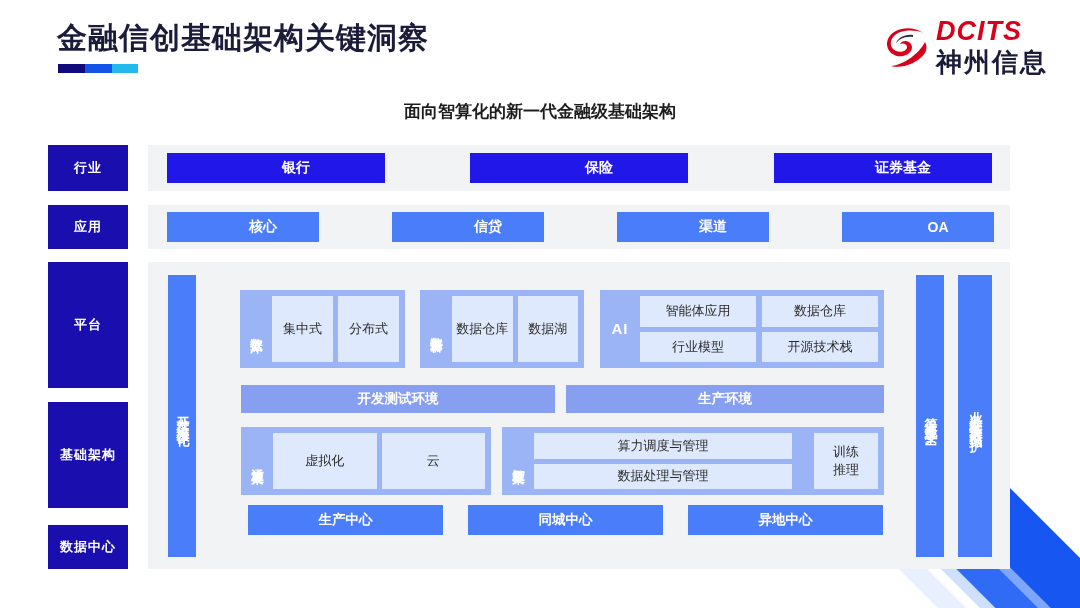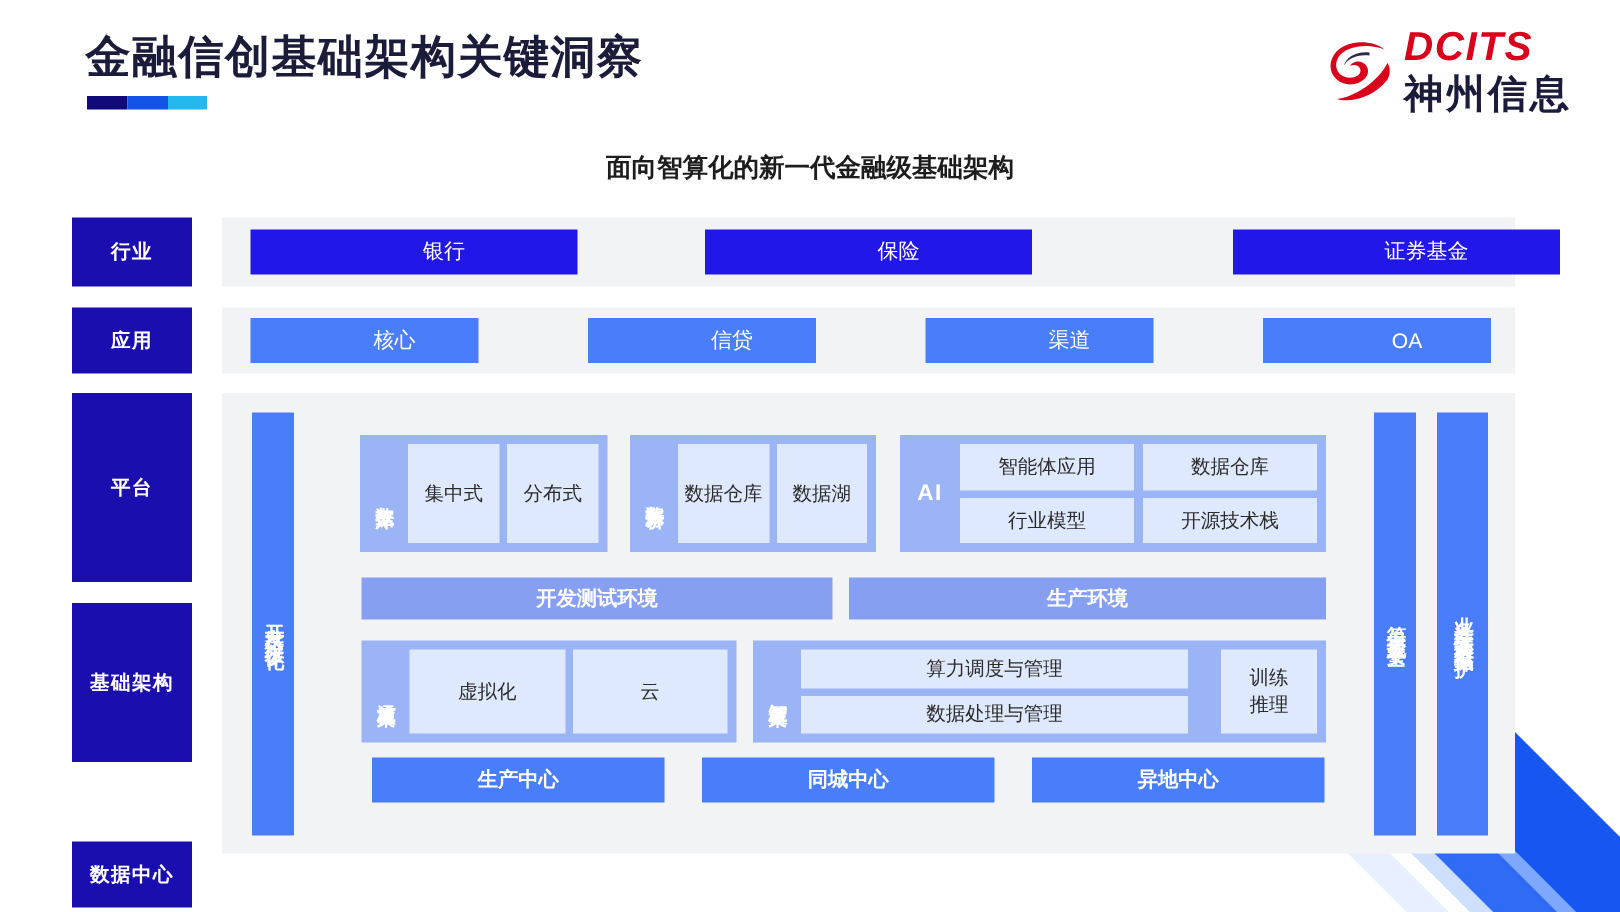--- a/index.html
+++ b/index.html
@@ -47,34 +47,34 @@
   
   .side-box {
     position:absolute; left:48px; width:80px;
     background:#1a0fae; color:#fff; font-size:13px; font-weight:bold;
     display:flex; align-items:center; justify-content:center; letter-spacing:1px;
   }
   .sb-industry { top:145px; height:46px; }
   .sb-app      { top:205px; height:44px; }
   .sb-plat     { top:262px; height:126px; }
   .sb-infra    { top:402px; height:106px; }
-  .sb-dc       { top:525px; height:44px;margin-top:36px; }
+  .sb-dc       { top:525px; height:44px; }
 
   
   .panel { position:absolute; background:#f2f3f5; }
   .p-industry { left:148px; top:145px; width:862px; height:46px; }
   .p-app      { left:148px; top:205px; width:862px; height:44px; }
   .p-main     { left:148px; top:262px; width:862px; height:307px; }
 
   
-  .blk { display:flex; align-items:center; justify-content:center; color:#fff; font-weight:normal;padding-left:40px; }
+  .blk { display:flex; align-items:center; justify-content:center; color:#fff; font-weight:bold;padding-left:40px; }
   .row-industry { position:absolute; top:153px; height:30px; background:#2117e8; font-size:14px; }
   .ind0 { left:167px; width:218px; }
   .ind1 { left:470px; width:218px; }
-  .ind2 { left:774px; width:218px;margin-left:48px; }
+  .ind2 { left:774px; width:218px; }
 
   .row-app { position:absolute; top:212px; height:30px; background:#4a7dfa; font-size:14px; }
   .app0 { left:167px; width:152px; }
   .app1 { left:392px; width:152px; }
   .app2 { left:617px; width:152px; }
   .app3 { left:842px; width:152px; }
 
   
   .rail {
     position:absolute; background:#4a7dfa; color:#fff; font-weight:bold; font-size:13px;

